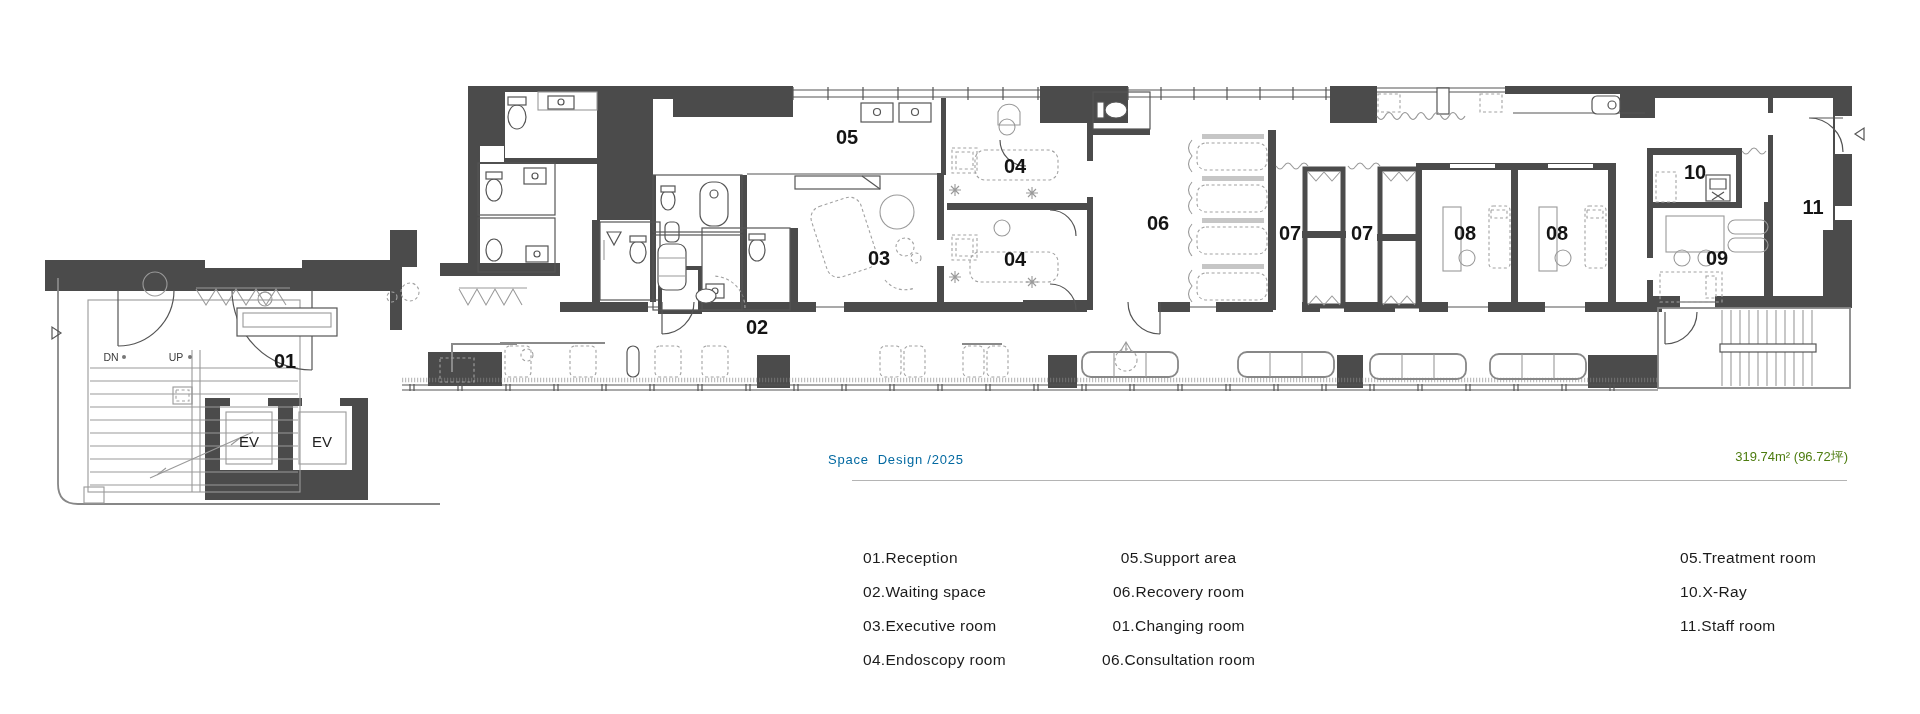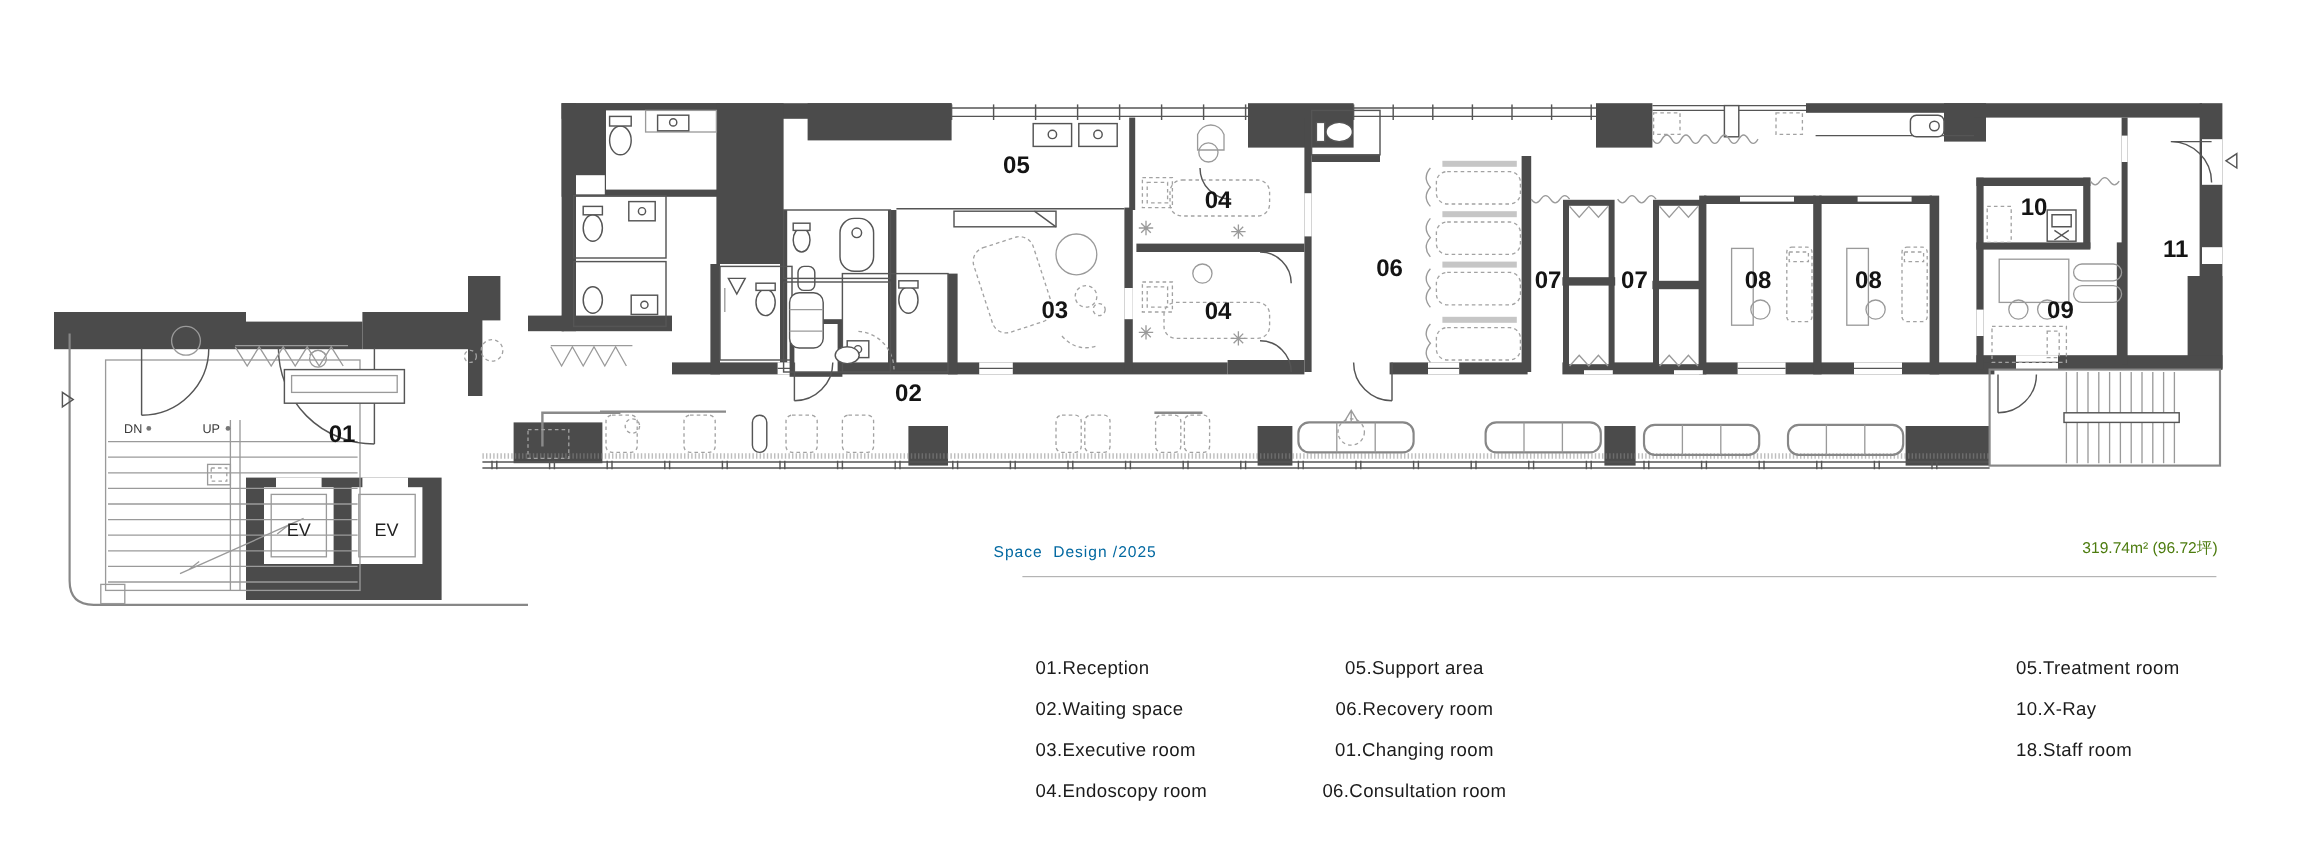--- a/index.html
+++ b/index.html
@@ -441,15 +441,15 @@
     </div>
   <div class="abs legend-col" id="legend-col-1">
       <div>05.Support area</div>
       <div>06.Recovery room</div>
       <div>01.Changing room</div>
       <div>06.Consultation room</div>
     </div>
   <div class="abs legend-col" id="legend-col-2">
       <div>05.Treatment room</div>
       <div>10.X-Ray</div>
-      <div>18.Staff room</div>
+      <div>11.Staff room</div>
     </div>
 </div>
 
 </body></html>

